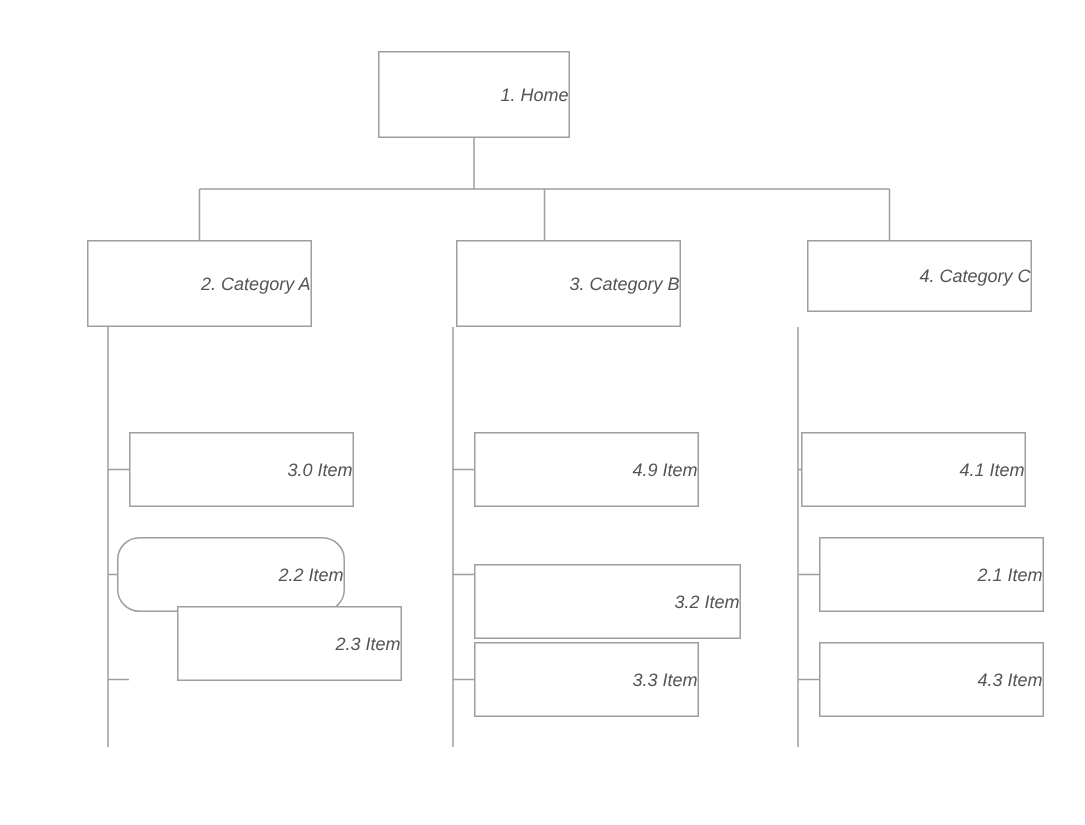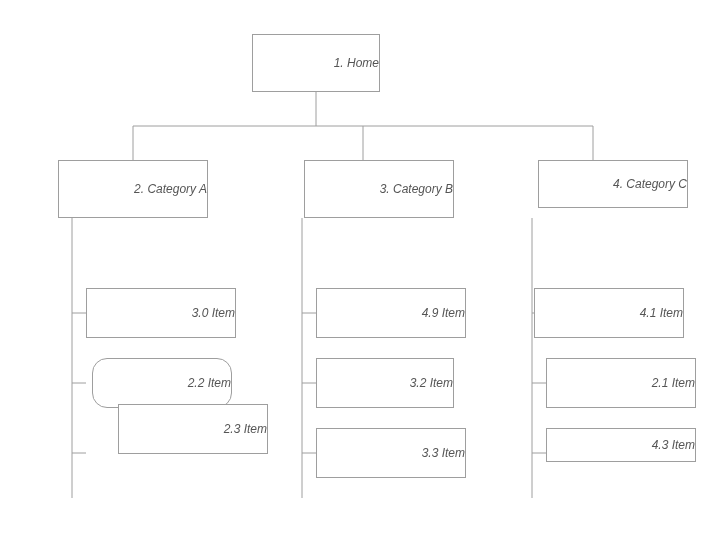--- a/index.html
+++ b/index.html
@@ -68,44 +68,44 @@
 <div class="box" style="left:252px; top:34px; width:128px; height:58px;">
   <span>1. Home</span>
 </div>
 
 <div class="box" style="left:58px; top:160px; width:150px; height:58px;">
   <span>2. Category A</span>
 </div>
 <div class="box" style="left:86px; top:288px; width:150px; height:50px;">
   <span>3.0 Item</span>
 </div>
-<div class="box" style="left:92px; top:358px; width:140px; height:50px;border-radius:15px;">
+<div class="box" style="left:78px; top:358px; width:152px; height:50px;border-radius:15px;">
   <span>2.2 Item</span>
 </div>
 <div class="box" style="left:86px; top:404px; width:150px; height:50px;margin-left:32px;">
   <span>2.3 Item</span>
 </div>
 
 <div class="box" style="left:304px; top:160px; width:150px; height:58px;">
   <span>3. Category B</span>
 </div>
 <div class="box" style="left:316px; top:288px; width:150px; height:50px;">
   <span>4.9 Item</span>
 </div>
-<div class="box" style="left:316px; top:358px; width:138px; height:50px;">
+<div class="box" style="left:316px; top:376px; width:178px; height:50px;">
   <span>3.2 Item</span>
 </div>
 <div class="box" style="left:316px; top:428px; width:150px; height:50px;">
   <span>3.3 Item</span>
 </div>
 
 <div class="box" style="left:538px; top:160px; width:150px; height:48px;">
   <span>4. Category C</span>
 </div>
 <div class="box" style="left:534px; top:288px; width:150px; height:50px;">
   <span>4.1 Item</span>
 </div>
 <div class="box" style="left:546px; top:358px; width:150px; height:50px;">
   <span>2.1 Item</span>
 </div>
-<div class="box" style="left:546px; top:428px; width:150px; height:34px;">
+<div class="box" style="left:546px; top:428px; width:150px; height:50px;">
   <span>4.3 Item</span>
 </div>
 
 </body></html>

